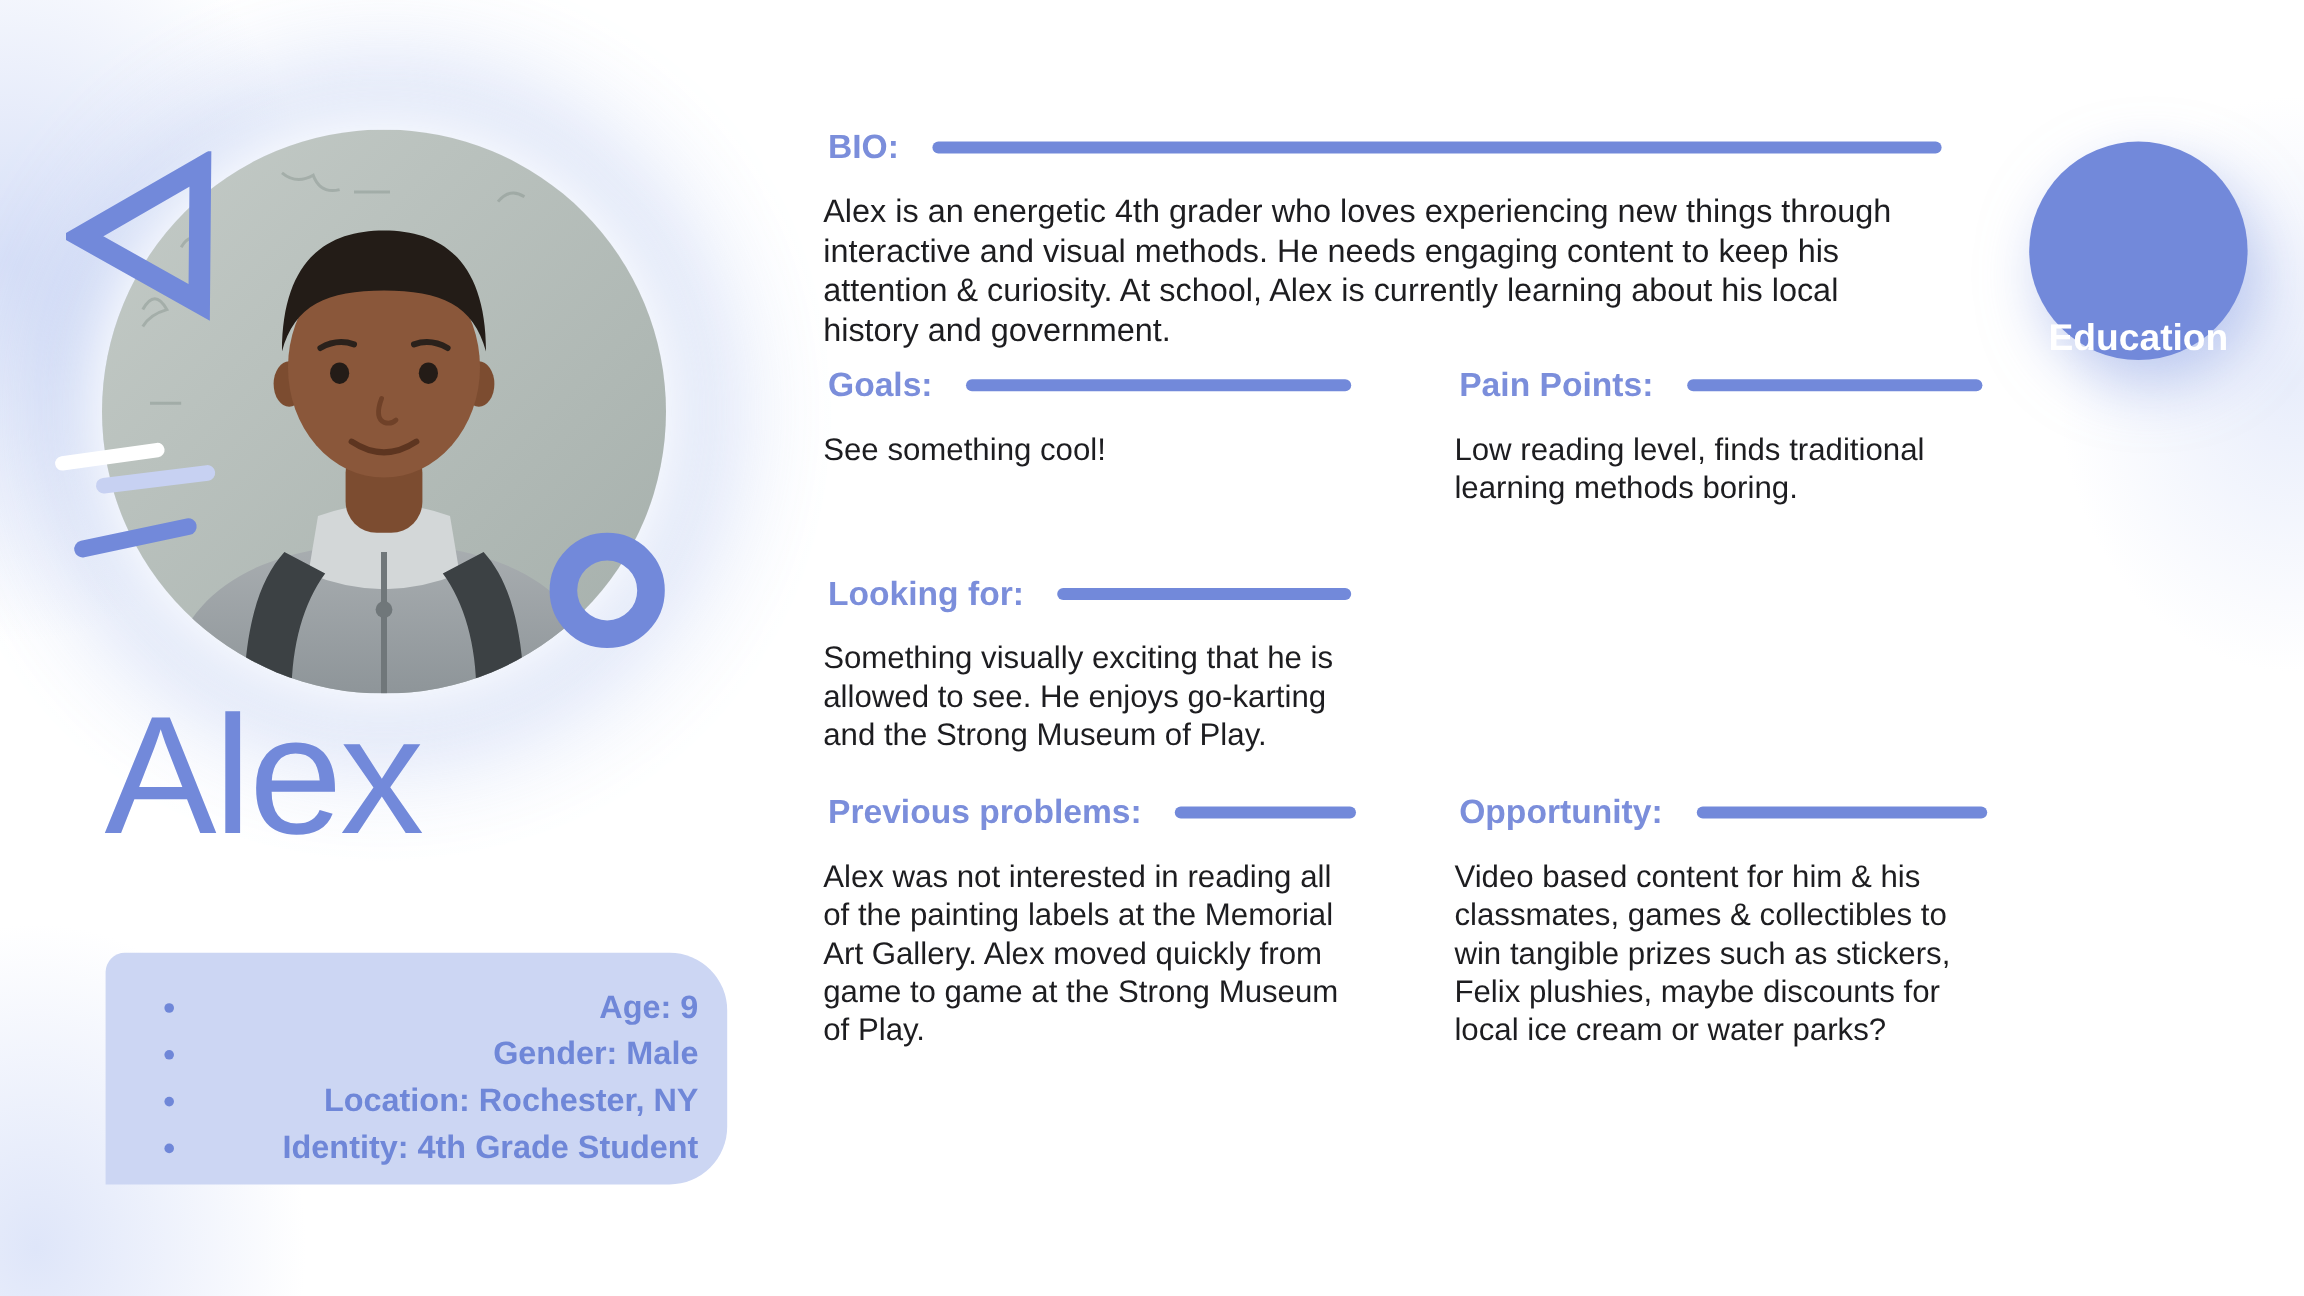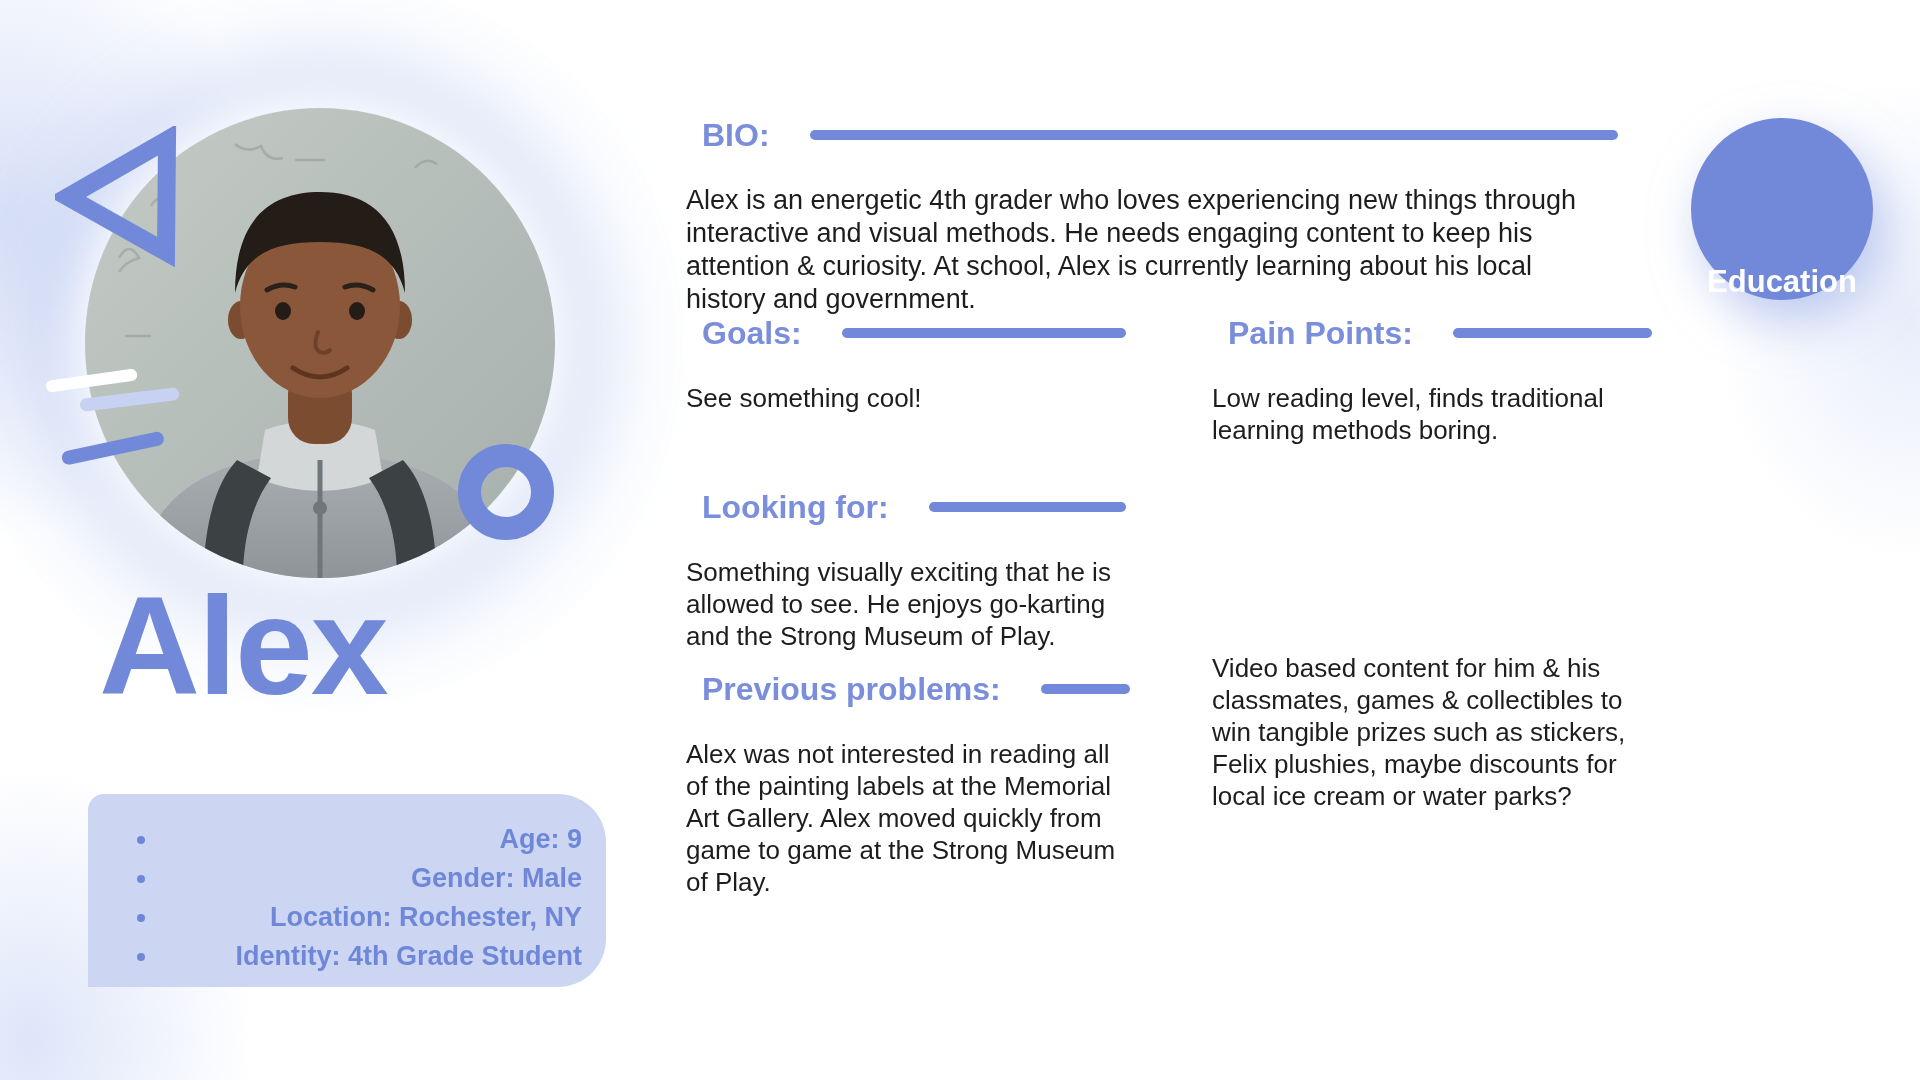--- a/index.html
+++ b/index.html
@@ -42,42 +42,42 @@
   .speedline.s1{left:46px;top:381px;width:92px;height:12px;background:#ffffff;transform:rotate(-8deg);}
   .speedline.s2{left:80px;top:399px;width:100px;height:13px;background:#C7D1F2;transform:rotate(-7deg);}
   .speedline.s3{left:62px;top:452px;width:104px;height:14px;background:var(--accent);transform:rotate(-12deg);}
 
   .ring{
     position:absolute;left:458px;top:444px;width:96px;height:96px;
     border:23px solid var(--accent);border-radius:50%;
   }
 
   .name{
-    position:absolute;left:99px;top:576px;margin:0;
-    font-size:140px;font-weight:700;letter-spacing:-2px;line-height:1;
+    position:absolute;left:87px;top:576px;margin:0;
+    font-size:140px;font-weight:400;letter-spacing:-2px;line-height:1;
     color:var(--accent);
   }
 
   .info-box{
     position:absolute;left:88px;top:794px;width:518px;height:193px;
     background:var(--panel);
     border-radius:16px 48px 48px 0;
     padding:26px 24px 0 48px;
   }
   .info-box ul{margin:0;padding-left:24px;list-style:disc;}
   .info-box li{
     font-size:27px;font-weight:700;line-height:39px;
     color:var(--detail-text);padding-left:8px;text-align:right;
   }
   .info-box li::marker{color:var(--detail-text);}
 
   
   .block{position:absolute;}
   .hrow{display:flex;align-items:center;gap:24px;margin-bottom:12px;}
-  .hrow h2{margin:16px;font-size:32px;font-weight:700;line-height:42px;color:var(--heading);white-space:nowrap;text-align:right;}
+  .hrow h2{margin:4px;font-size:28px;font-weight:700;line-height:42px;color:var(--heading);white-space:nowrap;text-align:right;}
   .rule{flex:1;height:10px;border-radius:5px;background:var(--accent);}
   .block p{margin:0;font-size:26px;line-height:32px;color:var(--body-text);}
 
   .bio{left:686px;top:98px;width:932px;}
   .bio p{font-size:27px;line-height:33px;}
   .goals{left:686px;top:296px;width:440px;}
   .pain{left:1212px;top:296px;width:440px;}
   .looking{left:686px;top:470px;width:440px;}
   .notlooking{left:1212px;top:470px;width:440px;}
   .prev{left:686px;top:652px;width:444px;}
@@ -200,20 +200,24 @@
 
   <section class="block prev">
     <div class="hrow">
       <h2>Previous problems:</h2>
       <div class="rule"></div>
     </div>
     <p>Alex was not interested in reading all of the painting labels at the Memorial Art Gallery. Alex moved quickly from game to game at the Strong Museum of Play.</p>
   </section>
 
   <section class="block opp">
+    <div class="hrow">
+      <h2>Opportunity:</h2>
+      <div class="rule"></div>
+    </div>
     <p>Video based content for him &amp; his classmates, games &amp; collectibles to win tangible prizes such as stickers, Felix plushies, maybe discounts for local ice cream or water parks?</p>
   </section>
 
   <div class="badge">
     <span>Education</span>
   </div>
 
 </div>
 
 </body></html>

